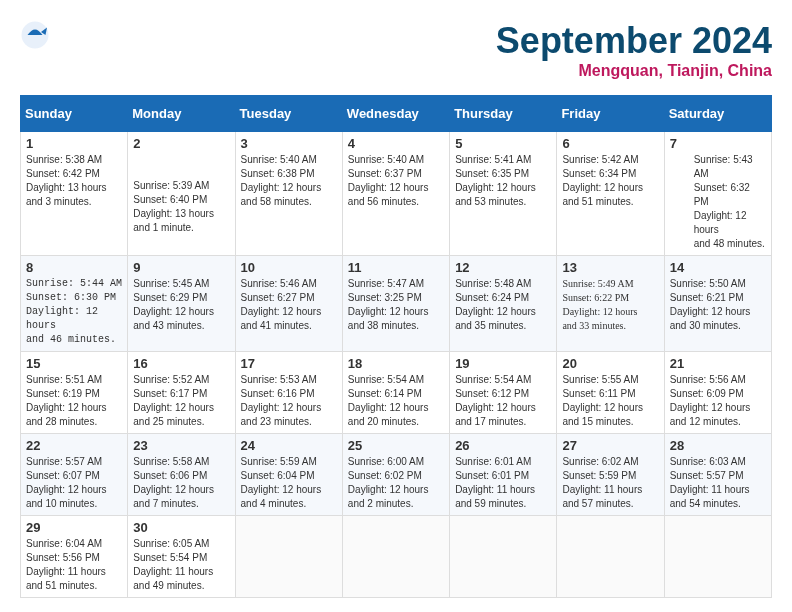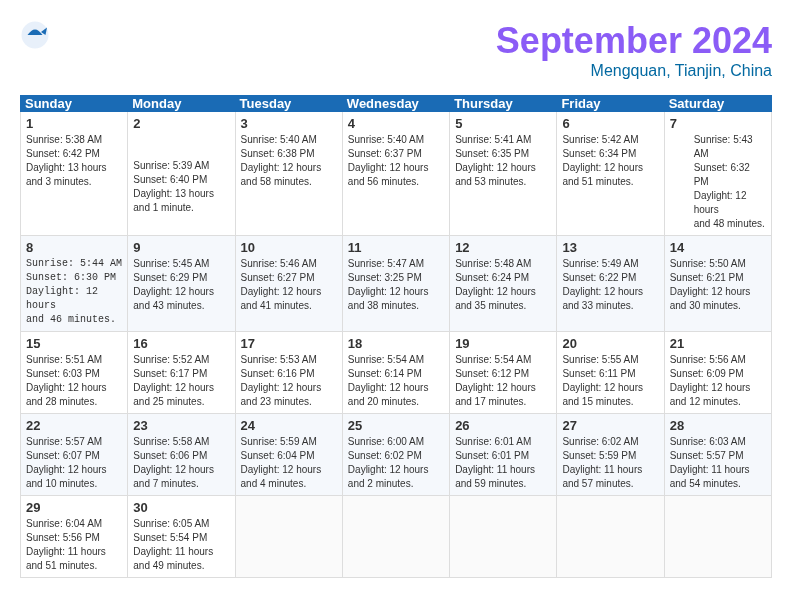--- a/index.html
+++ b/index.html
@@ -33,34 +33,35 @@
       width: 30px;
       height: 30px;
       margin-right: 5px;
     }
     .title-block {
       text-align: right;
     }
     .month-year {
       font-size: 36px;
       font-weight: bold;
-      color: #8b5cf6;
+      color: #0c4a6e;
     }
     .location {
       font-size: 16px;
-      color: #0369a1;
+      color: #be185d;
+      font-weight: bold;
     }
     .calendar {
       width: 100%;
       border-collapse: collapse;
     }
     .calendar th {
       background: #1a6bb5;
       color: #fff;
-      padding: 0 4px;
+      padding: 10px 4px;
       font-size: 13px;
       text-align: left;
       border: 1px solid #1a6bb5;
     }
     .calendar td {
       vertical-align: top;
       padding: 4px 5px;
       font-size: 10px;
       color: #333;
       border: 1px solid #ddd;
@@ -198,38 +199,38 @@
         </td>
         <td>
           <span class="day-num">12</span>
           <div class="day-info" style="white-space: pre-line;">Sunrise: 5:48 AM
 Sunset: 6:24 PM
 Daylight: 12 hours
 and 35 minutes.</div>
         </td>
         <td>
           <span class="day-num">13</span>
-          <div class="day-info" style="white-space: pre-line;">Sunrise: 5:49 AM
+          <div class="day-info" style="white-space: pre-line; font-family: Liberation Serif, serif;">Sunrise: 5:49 AM
 Sunset: 6:22 PM
 Daylight: 12 hours
 and 33 minutes.</div>
         </td>
         <td>
           <span class="day-num">14</span>
           <div class="day-info" style="white-space: pre-line;">Sunrise: 5:50 AM
 Sunset: 6:21 PM
 Daylight: 12 hours
 and 30 minutes.</div>
         </td>
       </tr>
       <tr>
         <td>
           <span class="day-num">15</span>
           <div class="day-info" style="white-space: pre-line;">Sunrise: 5:51 AM
-Sunset: 6:03 PM
+Sunset: 6:19 PM
 Daylight: 12 hours
 and 28 minutes.</div>
         </td>
         <td>
           <span class="day-num">16</span>
           <div class="day-info" style="white-space: pre-line;">Sunrise: 5:52 AM
 Sunset: 6:17 PM
 Daylight: 12 hours
 and 25 minutes.</div>
         </td>

